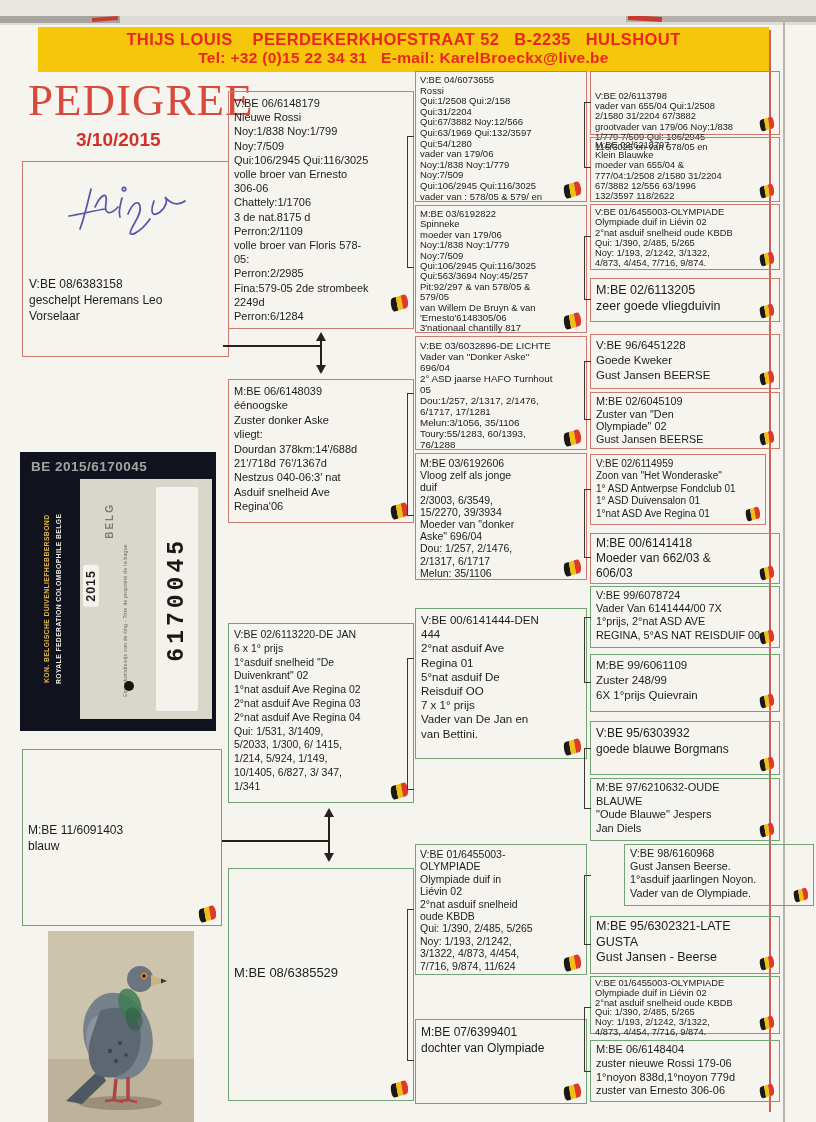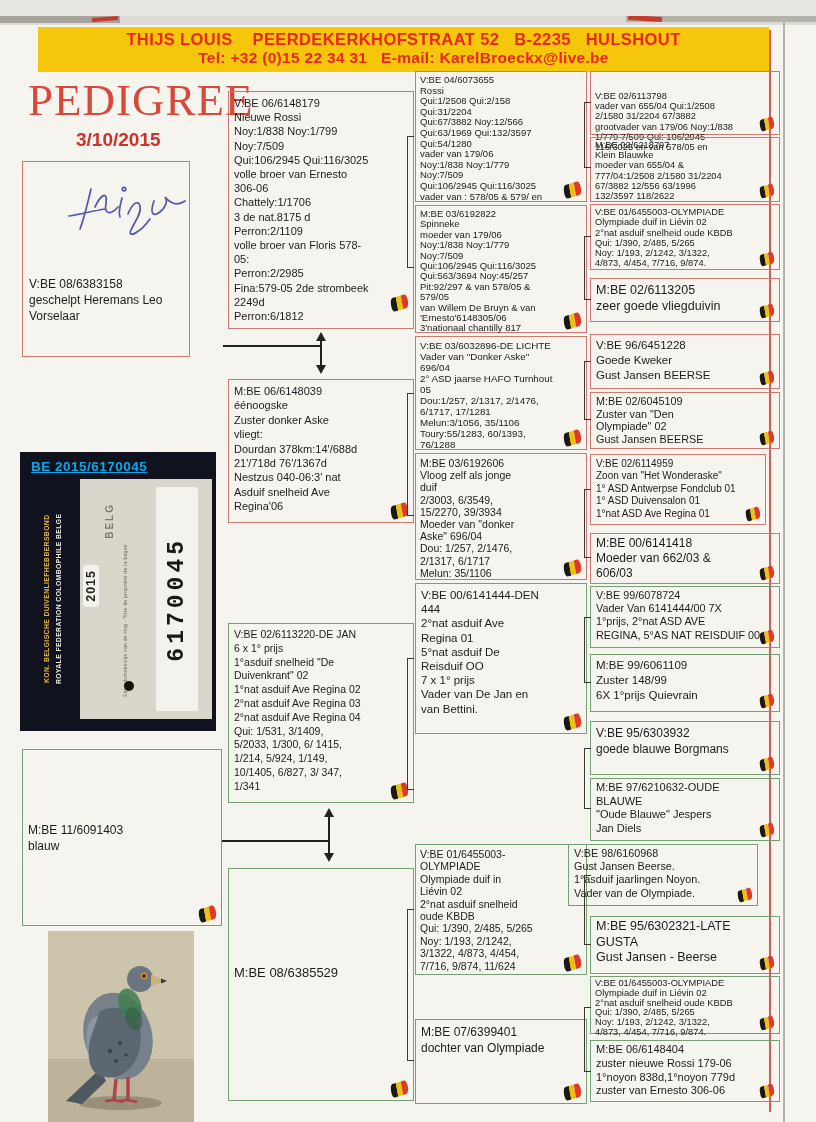--- a/index.html
+++ b/index.html
@@ -43,22 +43,22 @@
                    border:5px solid transparent; border-bottom:9px solid #25211e; }
   .varrow:after  { content:""; position:absolute; bottom:-9px; left:-4.2px;
                    border:5px solid transparent; border-top:9px solid #25211e; }
   .bracket { position:absolute; width:7px; border:1.5px solid #3a3632; border-right:none; }
 
   .signature { position:absolute; left:38px; top:14px; }
 
   
   .ringcard { position:absolute; left:20px; top:436px; width:196px; height:279px;
               background:#10131d; padding:4px; }
-  .rc-header { height:23px; color:#0ea5e9; font-size:13.5px; font-weight:bold;
-               font-family:"Liberation Sans", sans-serif; padding:3px 0 0 7px; letter-spacing:.5px;text-decoration:underline; }
+  .rc-header { height:23px; color:#a3a3a3; font-size:13.5px; font-weight:bold;
+               font-family:"Liberation Sans", sans-serif; padding:3px 0 0 7px; letter-spacing:.5px; }
   .rc-body { position:relative; display:flex; height:240px; }
   .rc-left { width:56px; background:#10131d; display:flex; justify-content:center; gap:5px; padding:4px 0; }
   .rc-fed { writing-mode:vertical-rl; transform:rotate(180deg); font-size:6.8px; font-weight:bold;
             letter-spacing:.4px; font-family:"Liberation Sans", sans-serif; text-align:center; }
   .rc-fed1 { color:#e8b84b; }
   .rc-fed2 { color:#f0efe9; }
   .rc-mid { position:relative; flex:1; background:#d9d6cc; }
   .rc-year { position:absolute; left:3px; top:86px; writing-mode:vertical-rl; transform:rotate(180deg);
              background:#f4f2ec; color:#23211e; font-size:12.5px; font-weight:bold; padding:5px 1px;
              border-radius:3px; letter-spacing:1px; }
@@ -89,21 +89,21 @@
   <div class="scan-greyline"></div>
 
   <div class="band">
     <div class="l1">THIJS LOUIS    PEERDEKERKHOFSTRAAT 52   B-2235   HULSHOUT</div>
     <div class="l2">Tel: +32 (0)15 22 34 31   E-mail: KarelBroeckx@live.be</div>
   </div>
 
   <div class="title">PEDIGREE</div>
   <div class="pdate">3/10/2015</div>
 
-  <div class="pbox red" style="left:22px;top:145px;width:168px;height:196px">
+  <div class="pbox red" style="left:22px;top:145px;width:207px;height:196px">
     <svg class="signature" width="130" height="62" viewBox="0 0 130 62">
       <path d="M8 40 C 20 38, 32 35, 44 33 M30 13 C 26 30, 22 45, 19 53 M34 31 C 40 18, 47 15, 45 27 C 43 38, 49 40, 57 31 M61 22 C 59 30, 57 36, 59 41 M63 15 a1.8 1.8 0 1 1 .1 0 M67 38 C 71 28, 77 23, 79 30 C 81 37, 74 45, 70 54 C 66 63, 79 57, 89 43 M93 25 C 89 36, 91 42, 99 36 C 105 31, 107 25, 104 21 C 110 28, 117 30, 124 25" stroke="#5456a8" stroke-width="1.7" fill="none" stroke-linecap="round"></path>
     </svg>
     <div class="ptext" style="position:absolute;left:1px;top:110px;font-size:12px;line-height:16px">V:BE 08/6383158
 geschelpt Heremans Leo
 Vorselaar</div>
   </div>
 
   <div class="pbox green" style="left:22px;top:733px;width:200px;height:177px">
     <div class="ptext" style="padding-top:72px;font-size:12px;line-height:16px">M:BE 11/6091403
@@ -166,21 +166,21 @@
 volle broer van Ernesto
 306-06
 Chattely:1/1706
 3 de nat.8175 d
 Perron:2/1109
 volle broer van Floris 578-
 05:
 Perron:2/2985
 Fina:579-05 2de strombeek
 2249d
-Perron:6/1812</div>
+Perron:6/1284</div>
     <span class="flag" style="bottom:18px">
         <i class="f-b"></i>
         <i class="f-y"></i>
         <i class="f-r"></i>
       </span>
   </div>
   <div class="pbox red" style="left:228px;top:363px;width:186px;height:144px">
     <div class="ptext" style="font-size:11px;line-height:14.4px">M:BE 06/6148039
 éénoogske
 Zuster donker Aske
@@ -289,21 +289,21 @@
 Aske" 696/04
 Dou: 1/257, 2/1476,
 2/1317, 6/1717
 Melun: 35/1106</div>
     <span class="flag">
         <i class="f-b"></i>
         <i class="f-y"></i>
         <i class="f-r"></i>
       </span>
   </div>
-  <div class="pbox green" style="left:415px;top:567px;width:172px;height:151px">
+  <div class="pbox green" style="left:415px;top:592px;width:172px;height:151px">
     <div class="ptext" style="font-size:11.5px;line-height:14.2px;padding:4px 5px">V:BE 00/6141444-DEN
 444
 2°nat asduif Ave
 Regina 01
 5°nat asduif De
 Reisduif OO
 7 x 1° prijs
 Vader van De Jan en
 van Bettini.</div>
     <span class="flag">
@@ -436,21 +436,21 @@
 1°prijs, 2°nat ASD AVE
 REGINA, 5°AS NAT REISDUIF 00</div>
     <span class="flag" style="width:14px;height:12px">
         <i class="f-b"></i>
         <i class="f-y"></i>
         <i class="f-r"></i>
       </span>
   </div>
   <div class="pbox green" style="left:590px;top:638px;width:190px;height:58px">
     <div class="ptext" style="font-size:11.5px;line-height:15px;padding:3px 5px">M:BE 99/6061109
-Zuster 148/99
+Zuster 248/99
 6X 1°prijs Quievrain</div>
     <span class="flag" style="width:14px;height:12px">
         <i class="f-b"></i>
         <i class="f-y"></i>
         <i class="f-r"></i>
       </span>
   </div>
   <div class="pbox green" style="left:590px;top:705px;width:190px;height:54px">
     <div class="ptext" style="font-size:12px;line-height:15.5px;padding:4px 5px">V:BE 95/6303932
 goede blauwe Borgmans</div>
@@ -464,21 +464,21 @@
     <div class="ptext" style="font-size:11px;line-height:13.6px;padding:2px 5px">M:BE 97/6210632-OUDE
 BLAUWE
 "Oude Blauwe" Jespers
 Jan Diels</div>
     <span class="flag" style="width:14px;height:12px">
         <i class="f-b"></i>
         <i class="f-y"></i>
         <i class="f-r"></i>
       </span>
   </div>
-  <div class="pbox green" style="left:568px;top:828px;width:190px;height:62px">
+  <div class="pbox green" style="left:624px;top:828px;width:190px;height:62px">
     <div class="ptext" style="font-size:10.8px;line-height:13.2px;padding:2px 5px">V:BE 98/6160968
 Gust Jansen Beerse.
 1°asduif jaarlingen Noyon.
 Vader van de Olympiade.</div>
     <span class="flag" style="width:14px;height:12px">
         <i class="f-b"></i>
         <i class="f-y"></i>
         <i class="f-r"></i>
       </span>
   </div>

